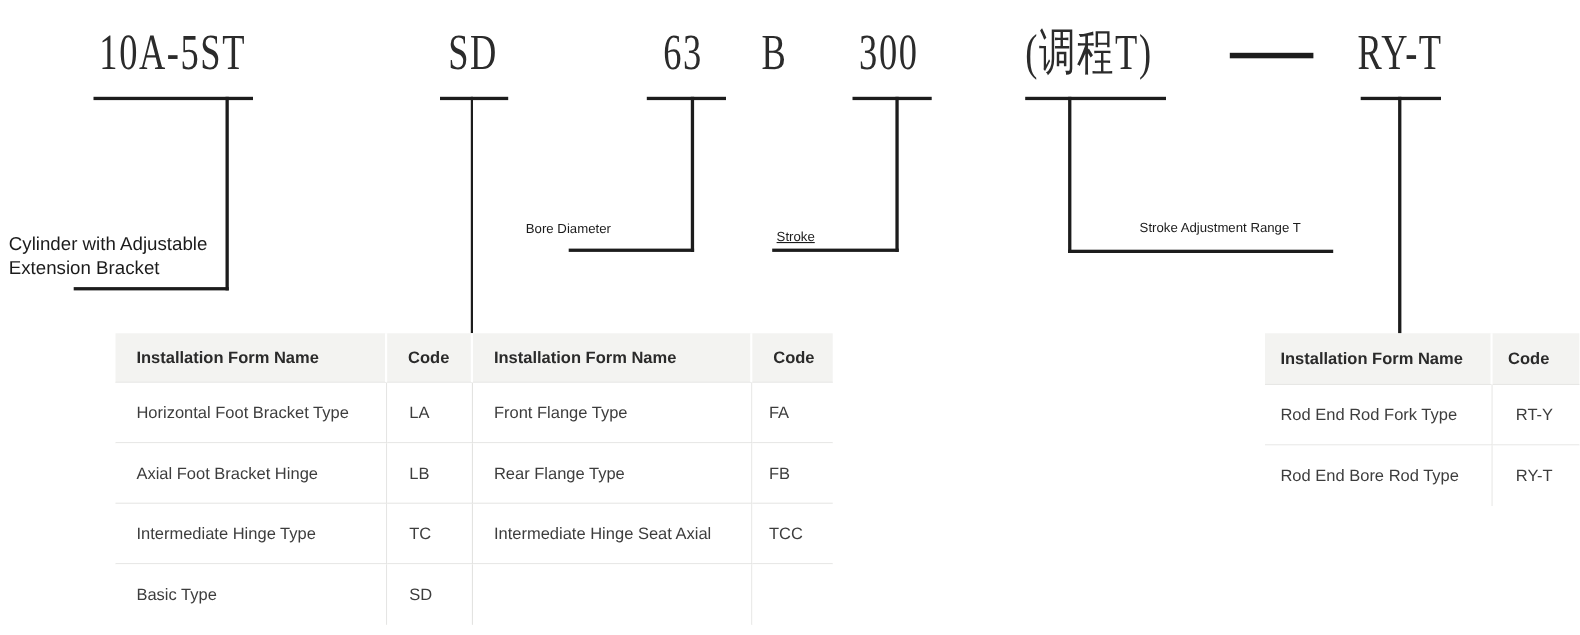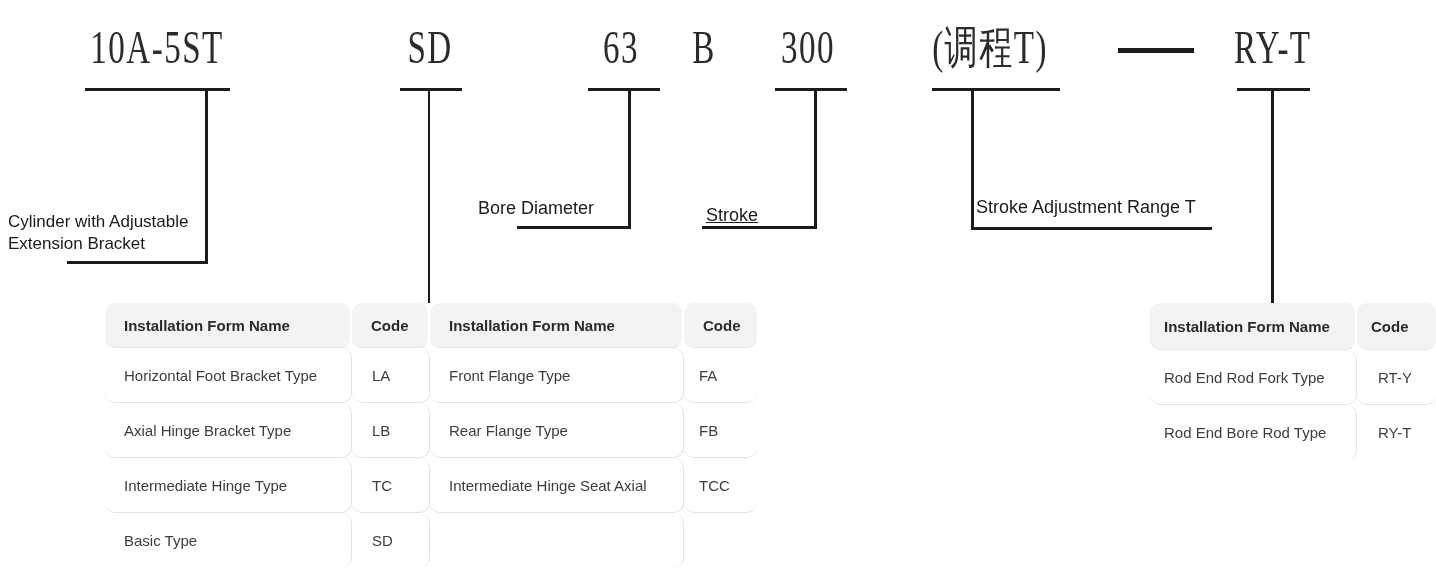--- a/index.html
+++ b/index.html
@@ -13,37 +13,37 @@
     font-family:"Liberation Serif", "DejaVu Serif", serif;
     font-size:46px; line-height:46px; color:#2b2b2b;
     text-align:center; white-space:nowrap;
     transform:scaleX(0.72); transform-origin:50% 0;
     letter-spacing:2px;
   }
   
   .ln { position:absolute; background:#1c1c1c; }
   
   .callout {
-    position:absolute; color:#1b1b1b; font-size:18px; line-height:22px;
+    position:absolute; color:#1b1b1b; font-size:12px; line-height:22px;
     white-space:nowrap;
   }
   .callout.small { font-size:17px; line-height:22px; text-align:left; white-space:normal; }
   
   .tbl { position:absolute; font-size:15px; color:#3d3d3d; }
   .tbl-left  { left:105px;  top:303px; display:grid;
                grid-template-columns:247px 78px 254px 73px;
                grid-template-rows:45px 55px 55px 55px 55px; }
   .tbl-right { left:1150px; top:303px; display:grid;
                grid-template-columns:207px 79px;
                grid-template-rows:47px 55px 55px; }
   .cell {
     display:flex; align-items:center;
     border-right:1px solid #e3e3e1; border-bottom:1px solid #e3e3e1;
     padding-left:19px; box-sizing:border-box; background:#ffffff;
-    white-space:nowrap; overflow:hidden;border-radius:10px;
+    white-space:nowrap; overflow:hidden;
   }
   .cell.code { padding-left:20px; }
   .cell.code4 { padding-left:15px; }
   .cell.th {
     background:#f3f3f1; font-weight:bold; color:#2a2a2a;
     border-right:2px solid #ffffff; border-bottom:1px solid #e7e7e5;
   }
   .cell.last-col { border-right:none; }
   .cell.last-row { border-bottom:none; }
   .tbl-right .cell { padding-left:14px; }
@@ -86,34 +86,34 @@
   <div class="ln" style="left:971px;top:227px;width:241px;height:3px;"></div>
 
   <div class="ln" style="left:1271px;top:88px;width:3px;height:215px;"></div>
 
   <div class="callout small" style="left:8px;top:211px;width:200px;">
     <div>Cylinder with Adjustable</div>
     <div>Extension Bracket</div>
   </div>
   <div class="callout" style="left:478px;top:197px;">Bore Diameter</div>
   <div class="callout" style="left:706px;top:204px;text-decoration:underline;">Stroke</div>
-  <div class="callout" style="left:976px;top:196px;">Stroke Adjustment Range T</div>
+  <div class="callout" style="left:1036px;top:196px;">Stroke Adjustment Range T</div>
 
   <div class="tbl tbl-left">
     <div class="cell th">Installation Form Name</div>
     <div class="cell th">Code</div>
     <div class="cell th">Installation Form Name</div>
     <div class="cell th last-col">Code</div>
 
     <div class="cell">Horizontal Foot Bracket Type</div>
     <div class="cell code">LA</div>
     <div class="cell">Front Flange Type</div>
     <div class="cell code4 last-col">FA</div>
 
-    <div class="cell">Axial Hinge Bracket Type</div>
+    <div class="cell">Axial Foot Bracket Hinge</div>
     <div class="cell code">LB</div>
     <div class="cell">Rear Flange Type</div>
     <div class="cell code4 last-col">FB</div>
 
     <div class="cell">Intermediate Hinge Type</div>
     <div class="cell code">TC</div>
     <div class="cell">Intermediate Hinge Seat Axial</div>
     <div class="cell code4 last-col">TCC</div>
 
     <div class="cell last-row">Basic Type</div>

